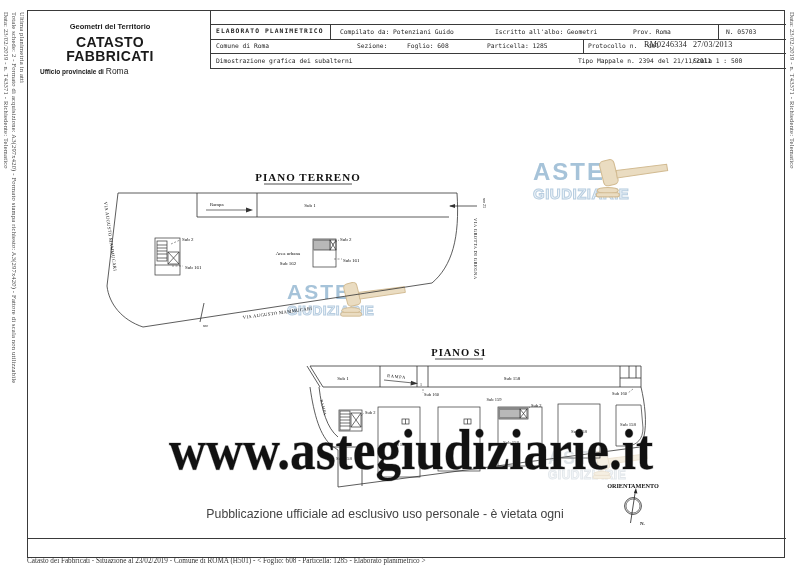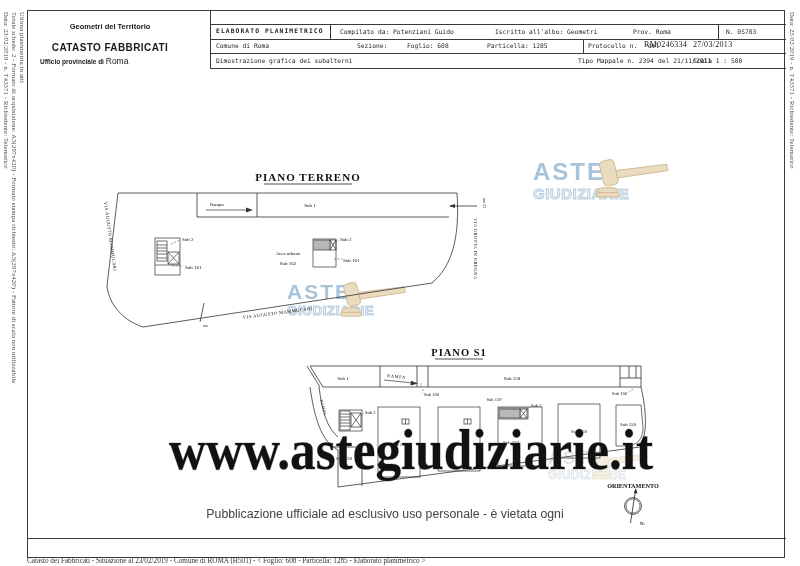--- a/index.html
+++ b/index.html
@@ -17,21 +17,21 @@
   .vline{position:absolute;width:1px;background:#3a3a3a;}
   .frame{position:absolute;left:27px;top:10px;width:758px;height:548px;border:1px solid #3a3a3a;box-sizing:border-box;}
   .cell{
     position:absolute;font-family:"DejaVu Sans Mono",monospace;font-size:6.3px;
     color:#1f1f1f;white-space:nowrap;line-height:1;
   }
   .cell.bold{font-weight:bold;letter-spacing:1.1px;}
   .stamp{font-family:"Liberation Serif",serif;font-size:8px;letter-spacing:.3px;color:#222;}
   .hdr{position:absolute;left:30px;top:23px;width:160px;text-align:center;line-height:1;}
   .hdr .l1{font-size:7.5px;font-weight:bold;}
-  .hdr .l2{font-size:10px;font-weight:bold;letter-spacing:.4px;margin-top:12px;}
+  .hdr .l2{font-size:14px;font-weight:bold;letter-spacing:.4px;margin-top:4px;}
   .hdr .l3{font-size:6.5px;font-weight:bold;margin-top:4px;text-align:left;padding-left:10px;}
   .hdr .l3 .city{font-size:8.5px;font-weight:normal;margin-top:40px;}
   .logo{position:absolute;line-height:1;}
   .logo .aste{font-weight:bold;color:#a6c3d9;letter-spacing:2px;}
   .logo .giud{
     font-weight:bold;color:#eef4f9;-webkit-text-stroke:1px #b7cde0;
     letter-spacing:.5px;margin-top:2px;
   }
   .logo svg{position:absolute;}
   .notice{

